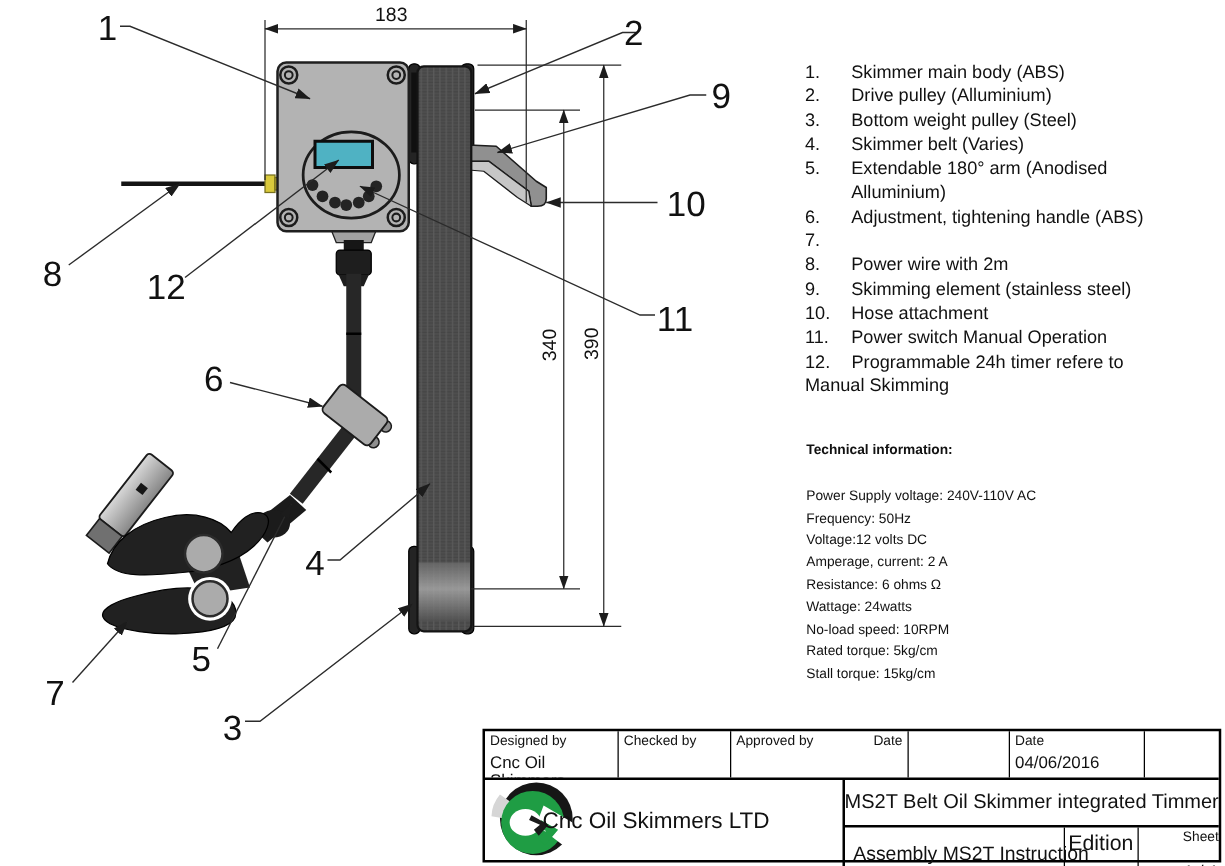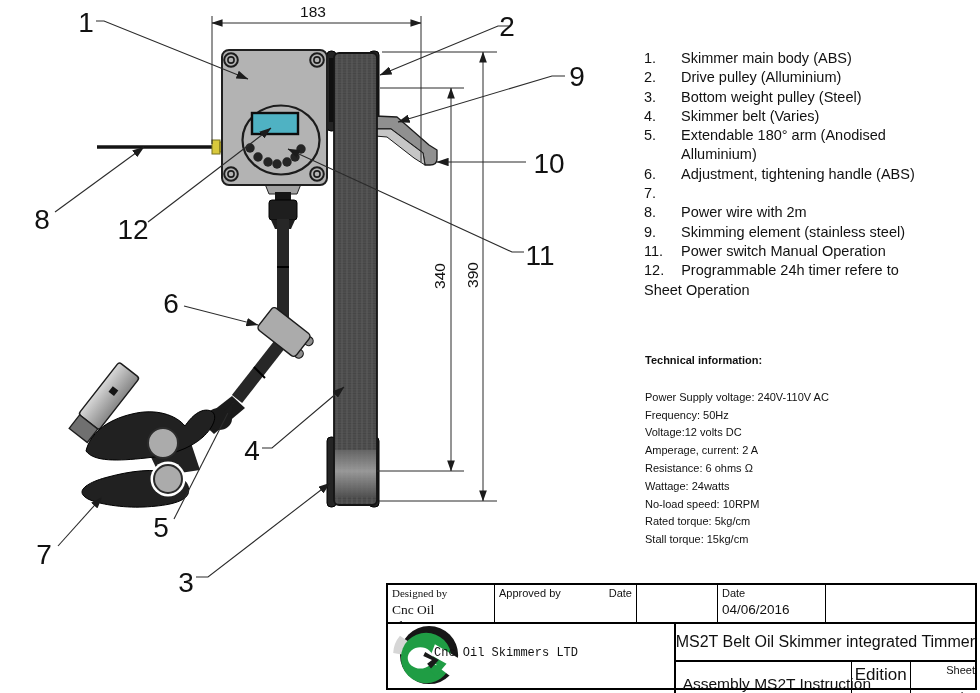--- a/index.html
+++ b/index.html
@@ -18,25 +18,25 @@
   .tech-heading{font-weight:bold;margin-bottom:19px;}
 
   
   .tblock{position:absolute;left:386px;top:583px;width:591px;height:107px;box-sizing:border-box;
           border:2.5px solid #000;display:flex;flex-direction:column;background:#fff;}
   .tb-row1{display:flex;height:39px;border-bottom:2px solid #000;box-sizing:border-box;}
   .tb-cell{box-sizing:border-box;border-right:1.5px solid #000;padding:2px 4px;overflow:hidden;}
   .tb-cell:last-child{border-right:none;}
   .tb-label{font-size:11px;}
   .tb-value{font-size:13.5px;margin-top:3px;}
-  .tb-c1{width:107px;font-family:Liberation Serif, serif;} .tb-c2{width:90px;} .tb-c3{width:142px;display:flex;justify-content:space-between;}
+  .tb-c1{width:107px;} .tb-c2{width:90px;} .tb-c3{width:142px;display:flex;justify-content:space-between;}
   .tb-c4{width:81px;} .tb-c5{width:108px;} .tb-c6{flex:1;}
   .tb-row2{flex:1;display:flex;}
   .tb-left{width:297px;border-right:2px solid #000;box-sizing:border-box;position:relative;}
-  .tb-company{position:absolute;left:46px;top:22px;font-size:12px;white-space:nowrap;font-family:Liberation Mono, monospace;}
+  .tb-company{position:absolute;left:46px;top:22px;font-size:18px;white-space:nowrap;}
   .tb-logo{position:absolute;left:2px;top:0px;}
   .tb-right{flex:1;display:flex;flex-direction:column;}
   .tb-title{height:38px;border-bottom:2px solid #000;box-sizing:border-box;display:flex;
             align-items:center;justify-content:center;font-size:16px;white-space:nowrap;}
   .tb-bottom{flex:1;display:flex;}
   .tb-assembly{width:176px;border-right:1.5px solid #000;box-sizing:border-box;display:flex;
                align-items:center;padding-left:7px;font-size:15.5px;white-space:nowrap;}
   .tb-edition{width:59px;border-right:1.5px solid #000;box-sizing:border-box;font-size:17px;
               text-align:center;padding-top:3px;}
   .tb-sheet{flex:1;text-align:right;font-size:11px;padding-top:2px;}
@@ -245,29 +245,33 @@
       <div class="part-row">
         <span class="part-num">8.</span>
         <span class="part-label">Power wire with 2m</span>
       </div>
 
       <div class="part-row">
         <span class="part-num">9.</span>
         <span class="part-label">Skimming element (stainless steel)</span>
       </div>
 
+      <div class="part-row">
+        <span class="part-num">10.</span>
+        <span class="part-label">Hose attachment</span>
+      </div>
 
       <div class="part-row">
         <span class="part-num">11.</span>
         <span class="part-label">Power switch Manual Operation</span>
       </div>
 
       <div class="part-row">
         <span class="part-num">12.</span>
-        <span class="part-label">Programmable 24h timer refere to Sheet Operation</span>
+        <span class="part-label">Programmable 24h timer refere to Manual Skimming</span>
       </div>
     </div>
 
   <div class="tech">
     <div class="tech-heading">Technical information:</div>
     <div>
 
         <div class="tech-line">Power Supply voltage: 240V-110V AC</div>
 
         <div class="tech-line">Frequency: 50Hz</div>
@@ -286,20 +290,23 @@
 
         <div class="tech-line">Stall torque: 15kg/cm</div>
       </div>
   </div>
 
   <div class="tblock">
     <div class="tb-row1">
       <div class="tb-cell tb-c1">
         <div class="tb-label">Designed by</div>
         <div class="tb-value">Cnc Oil Skimmers</div>
+      </div>
+      <div class="tb-cell tb-c2">
+        <div class="tb-label">Checked by</div>
       </div>
       <div class="tb-cell tb-c3">
         <span class="tb-label">Approved by</span>
         <span class="tb-label">Date</span>
       </div>
       <div class="tb-cell tb-c4"></div>
       <div class="tb-cell tb-c5">
         <div class="tb-label">Date</div>
         <div class="tb-value">04/06/2016</div>
       </div>

